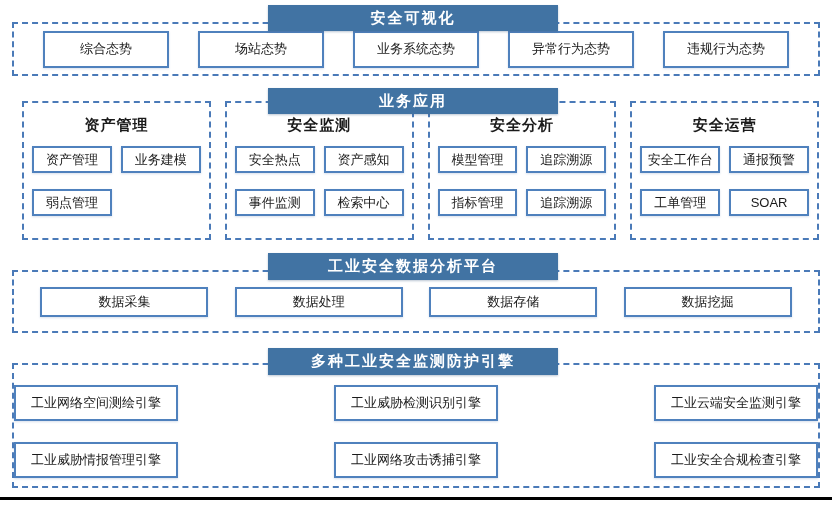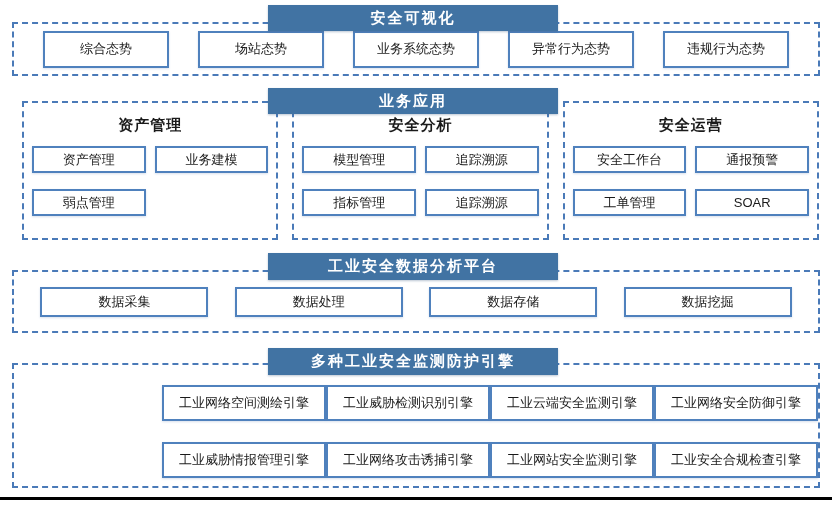--- a/index.html
+++ b/index.html
@@ -86,21 +86,21 @@
   .gbox { height: 27px; padding: 0 2px; }
   
   #cont3 {
     left: 12px; top: 270px; width: 808px; height: 63px;
     display: flex; align-items: center; justify-content: space-evenly;
   }
   .s3box { width: 168px; height: 30px; }
   
   #cont4 { left: 12px; top: 363px; width: 808px; height: 125px; }
   .erow {
-    display: flex; justify-content: flex-end;
+    display: flex; justify-content: space-between;
     margin-top: 20px;
   }
   .erow + .erow { margin-top: 21px; }
   .ebox { width: 164px; height: 36px; }
   
   .bottom-rule {
     position: absolute;
     left: 0; top: 497px; width: 832px; height: 3px;
     background: #000000;
   }
@@ -123,20 +123,29 @@
   <div id="groups">
     <div class="group">
       <div class="gtitle">资产管理</div>
       <div class="ggrid">
         <div class="wbox gbox">资产管理</div>
         <div class="wbox gbox">业务建模</div>
         <div class="wbox gbox">弱点管理</div>
       </div>
     </div>
     <div class="group">
+      <div class="gtitle">安全监测</div>
+      <div class="ggrid">
+        <div class="wbox gbox">安全热点</div>
+        <div class="wbox gbox">资产感知</div>
+        <div class="wbox gbox">事件监测</div>
+        <div class="wbox gbox">检索中心</div>
+      </div>
+    </div>
+    <div class="group">
       <div class="gtitle">安全分析</div>
       <div class="ggrid">
         <div class="wbox gbox">模型管理</div>
         <div class="wbox gbox">追踪溯源</div>
         <div class="wbox gbox">指标管理</div>
         <div class="wbox gbox">追踪溯源</div>
       </div>
     </div>
     <div class="group">
       <div class="gtitle">安全运营</div>
@@ -156,25 +165,23 @@
     <div class="wbox s3box">数据存储</div>
     <div class="wbox s3box">数据挖掘</div>
   </div>
 
   <div class="hdr" style="top:348px; height:27px;">多种工业安全监测防护引擎</div>
   <div class="dashed" id="cont4">
     <div class="erow">
       <div class="wbox ebox">工业网络空间测绘引擎</div>
       <div class="wbox ebox">工业威胁检测识别引擎</div>
       <div class="wbox ebox">工业云端安全监测引擎</div>
-      <div class="wbox ebox">工业网络安全防御引擎</div>
     </div>
     <div class="erow">
       <div class="wbox ebox">工业威胁情报管理引擎</div>
       <div class="wbox ebox">工业网络攻击诱捕引擎</div>
-      <div class="wbox ebox">工业网站安全监测引擎</div>
       <div class="wbox ebox">工业安全合规检查引擎</div>
     </div>
   </div>
 
   <div class="bottom-rule"></div>
 
 </div>
 
 </body></html>

